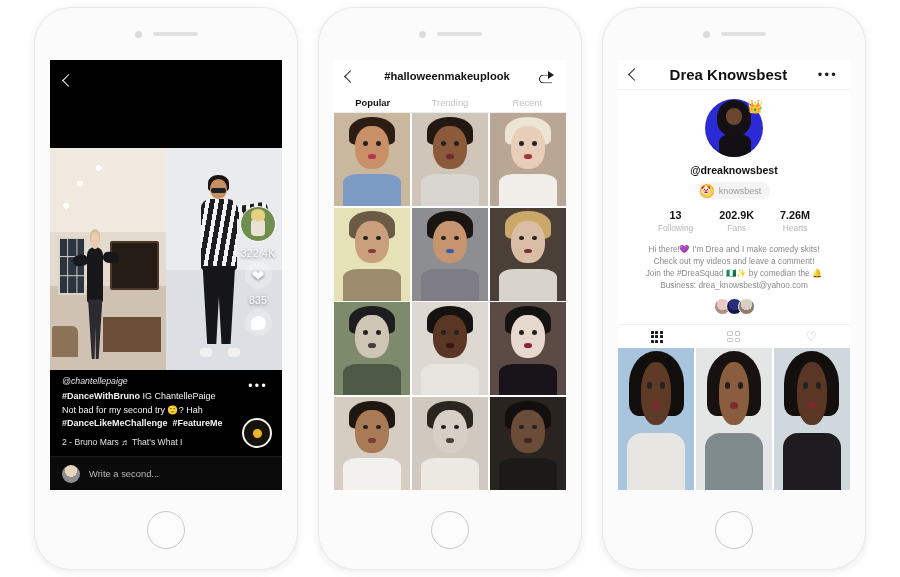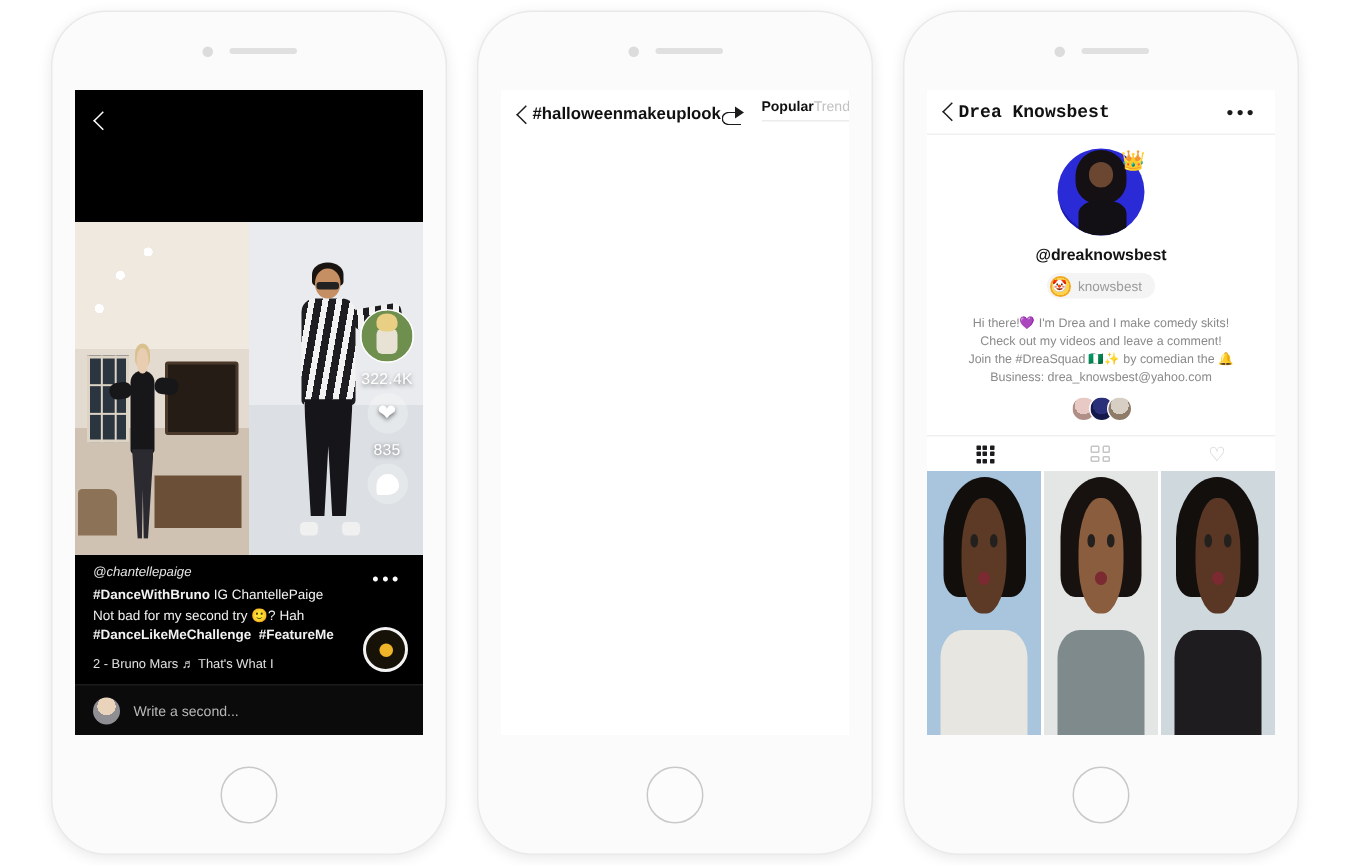--- a/index.html
+++ b/index.html
@@ -186,21 +186,21 @@
   }
   .p1-comment {
     height: 34px; background: #0b0b0b; border-top: 1px solid #1c1c1c;
     display: flex; align-items: center; gap: 9px; padding: 0 12px;
   }
   .cmt-avatar { width: 18px; height: 18px; border-radius: 50%;
     background: radial-gradient(circle at 50% 32%, #e9d4bb 0 40%, #8e8e93 40% 100%); }
   .cmt-ph { font-size: 9.4px; color: #b9b9b9; }
 
   
-  .p2 { width: 100%; height: 100%; background: #fff; display: flex; flex-direction: row; }
+  .p2 { width: 100%; height: 100%; background: #fff; display: flex; flex-direction: column; }
   .p2-bar {
     height: 32px; display: flex; align-items: center;
     padding: 0 12px; color: #1c1c1e;
   }
   .p2-title { flex: 1; text-align: center; font-size: 11.2px; font-weight: 700; color: #111; }
   .share-ic { width: 15px; height: 13px; position: relative; }
   .share-ic::before {
     content:''; position:absolute; left:0; top:4px; width:12px; height:8px;
     border: 1.6px solid #1c1c1e; border-right: none; border-radius: 6px 0 0 6px;
     transform: scaleY(.9);
@@ -234,21 +234,21 @@
   .f-hair { position:absolute; left:20%; top:4%; width:60%; height:30%; border-radius:50% 50% 18% 18%; }
   .f-body { position:absolute; left:12%; bottom:0; width:76%; height:34%; border-radius:26% 26% 0 0; }
   .f-eyeL, .f-eyeR { position:absolute; width:7%; height:5%; border-radius:50%; background:#23201e; top:30%; }
   .f-eyeL { left:38%; } .f-eyeR { right:38%; }
   .f-mouth { position:absolute; left:45%; top:44%; width:10%; height:5%; border-radius:50%; background:#7a2330; }
 
   
   .p3 { width: 100%; height: 100%; background: #fff; display: flex; flex-direction: column; }
   .p3-bar { height: 30px; display: flex; align-items: center; padding: 0 12px; color: #1c1c1e;
             border-bottom: 1px solid #f0f0f0; }
-  .p3-title { flex: 1; text-align: left; font-size: 12px; font-weight: 600; color: #111; font-family: Liberation Mono, monospace; }
+  .p3-title { flex: 1; text-align: center; font-size: 15px; font-weight: 600; color: #111; }
   .p3-dots { letter-spacing: 2.2px; font-size: 13px; line-height: 0; color: #1c1c1e; }
   .p3-head { padding: 9px 0 0; display: flex; flex-direction: column; align-items: center; }
   .pf-avatar-wrap { position: relative; width: 58px; height: 58px; }
   .pf-avatar {
     width: 58px; height: 58px; border-radius: 50%; overflow: hidden; position: relative;
     background: radial-gradient(circle at 58% 40%, #2a2bd6 0 72%, #1a1ab0 72% 100%);
   }
   .pf-avatar .pa-hair { position:absolute; left:20%; top:2%; width:60%; height:62%;
     background:#141014; border-radius:48% 48% 42% 42%; }
   .pf-avatar .pa-face { position:absolute; left:36%; top:16%; width:28%; height:28%;
@@ -547,20 +547,34 @@
             <span class="pf-crown">👑</span>
           </div>
 
           <div class="pf-handle">@dreaknowsbest</div>
 
           <div class="pf-badge">
             <span class="pf-badge-ic">🤡</span>
             <span class="pf-badge-tx">knowsbest</span>
           </div>
 
+          <div class="pf-stats">
+            <div class="pf-stat">
+              <div class="pf-stat-v">13</div>
+              <div class="pf-stat-l">Following</div>
+            </div>
+            <div class="pf-stat">
+              <div class="pf-stat-v">202.9K</div>
+              <div class="pf-stat-l">Fans</div>
+            </div>
+            <div class="pf-stat">
+              <div class="pf-stat-v">7.26M</div>
+              <div class="pf-stat-l">Hearts</div>
+            </div>
+          </div>
 
 
           <div class="pf-bio">
             <div>Hi there!💜 I'm Drea and I make comedy skits!</div>
             <div>Check out my videos and leave a comment!</div>
             <div>Join the #DreaSquad 🇳🇬✨ by comedian the 🔔</div>
             <div>Business: drea_knowsbest@yahoo.com</div>
           </div>
 
           <div class="pf-friends" id="friends">

